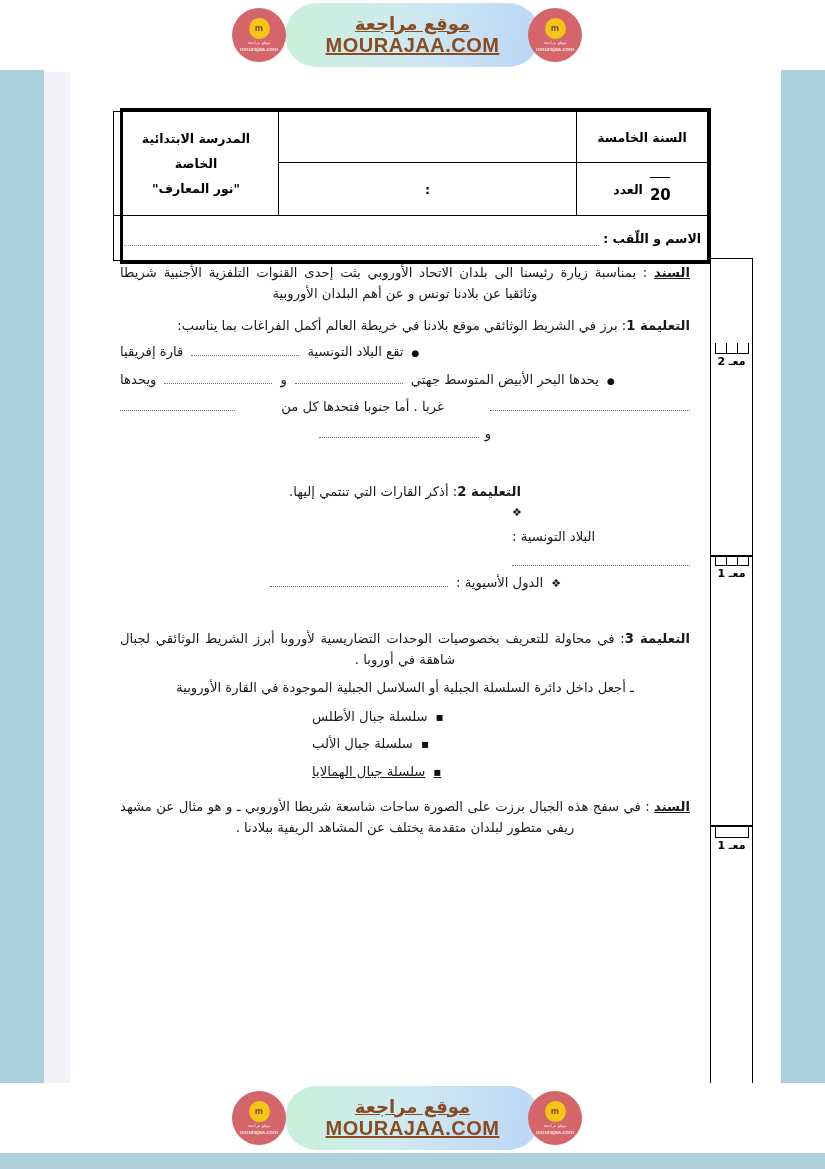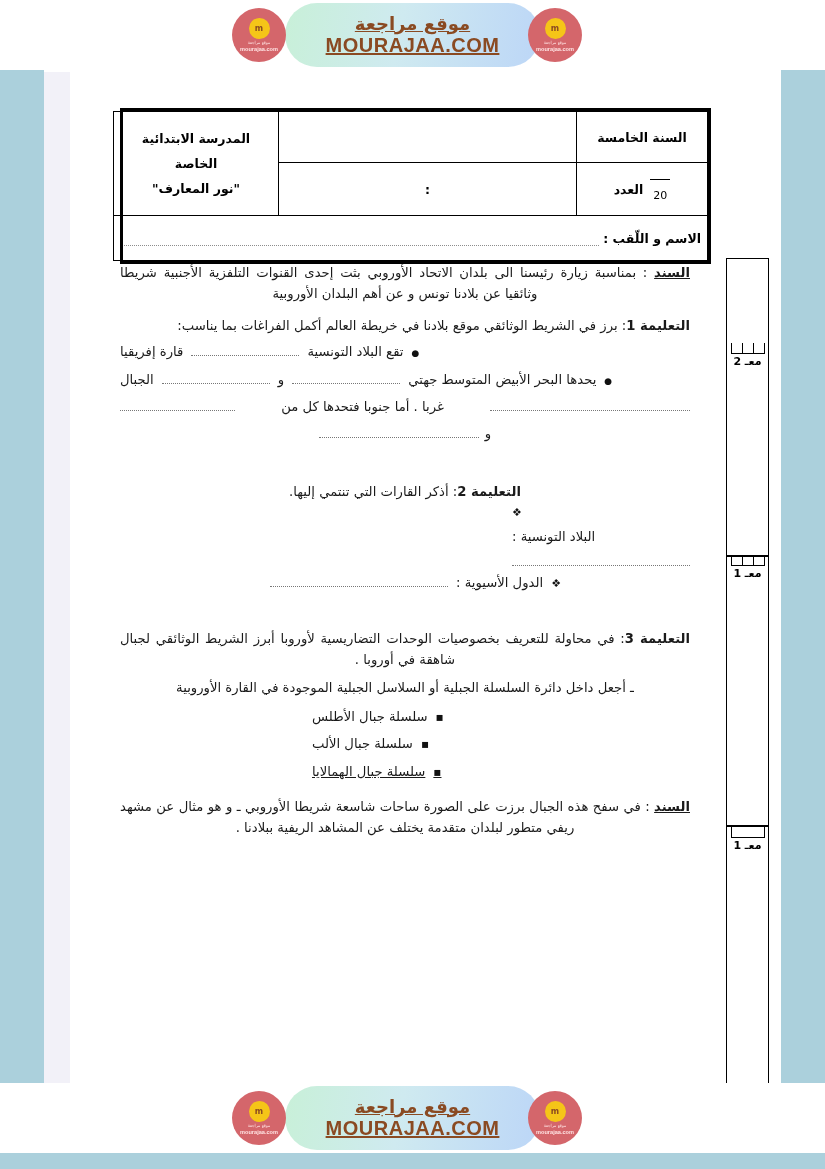--- a/index.html
+++ b/index.html
@@ -194,22 +194,22 @@
     line-height: 1;
   }
   .mark-frac .bar {
     display: block;
     width: 20px;
     border-top: 1.3px solid #000;
     margin: 1px 0 1px 0;
     height: 9px;
   }
   .mark-frac .den {
-    font-size: 11px;
-    font-weight: normal;
+    font-size: 15px;
+    font-weight: bold;
   }
   .dotfill {
     flex: 1;
     border-bottom: 1.4px dotted #8d8d8d;
     height: 11px;
     margin: 0 4px;
   }
   .name-row-inner {
     display: flex;
     flex-direction: row;
@@ -285,21 +285,21 @@
     flex-direction: row;
     align-items: baseline;
     gap: 6px;
     justify-content: flex-end;
   }
   .fillrow-wide { justify-content: space-between; }
 
   
   .score-col {
     position: absolute;
-    left: 726px;
+    left: 710px;
     width: 41px;
     border: 1.6px solid #000;
     background: #fff;
     z-index: 12;
   }
   .score-col .score-cell {
     position: absolute;
     left: 0;
     width: 41px;
     display: flex;
@@ -449,21 +449,21 @@
         <span class="line-dots w-mid"></span>
         <span class="li-text">قارة إفريقيا</span>
       </li>
 
       <li>
         <span class="bullet bullet-dot"></span>
         <span class="li-text">يحدها البحر الأبيض المتوسط جهتي</span>
         <span class="line-dots w-mid"></span>
         <span class="li-text">و</span>
         <span class="line-dots w-mid"></span>
-        <span class="li-text">الجبال</span>
+        <span class="li-text">ويحدها</span>
       </li>
     </ul>
 
     <div class="fillrow fillrow-wide" style="margin-bottom:6px;gap:8px;">
       <span class="line-dots" style="width:200px;"></span>
       <span class="li-text">غربا .  أما جنوبا فتحدها كل من</span>
       <span class="line-dots" style="width:115px;"></span>
     </div>
 
     <div class="fillrow" style="justify-content:center; margin-bottom:4px;">

